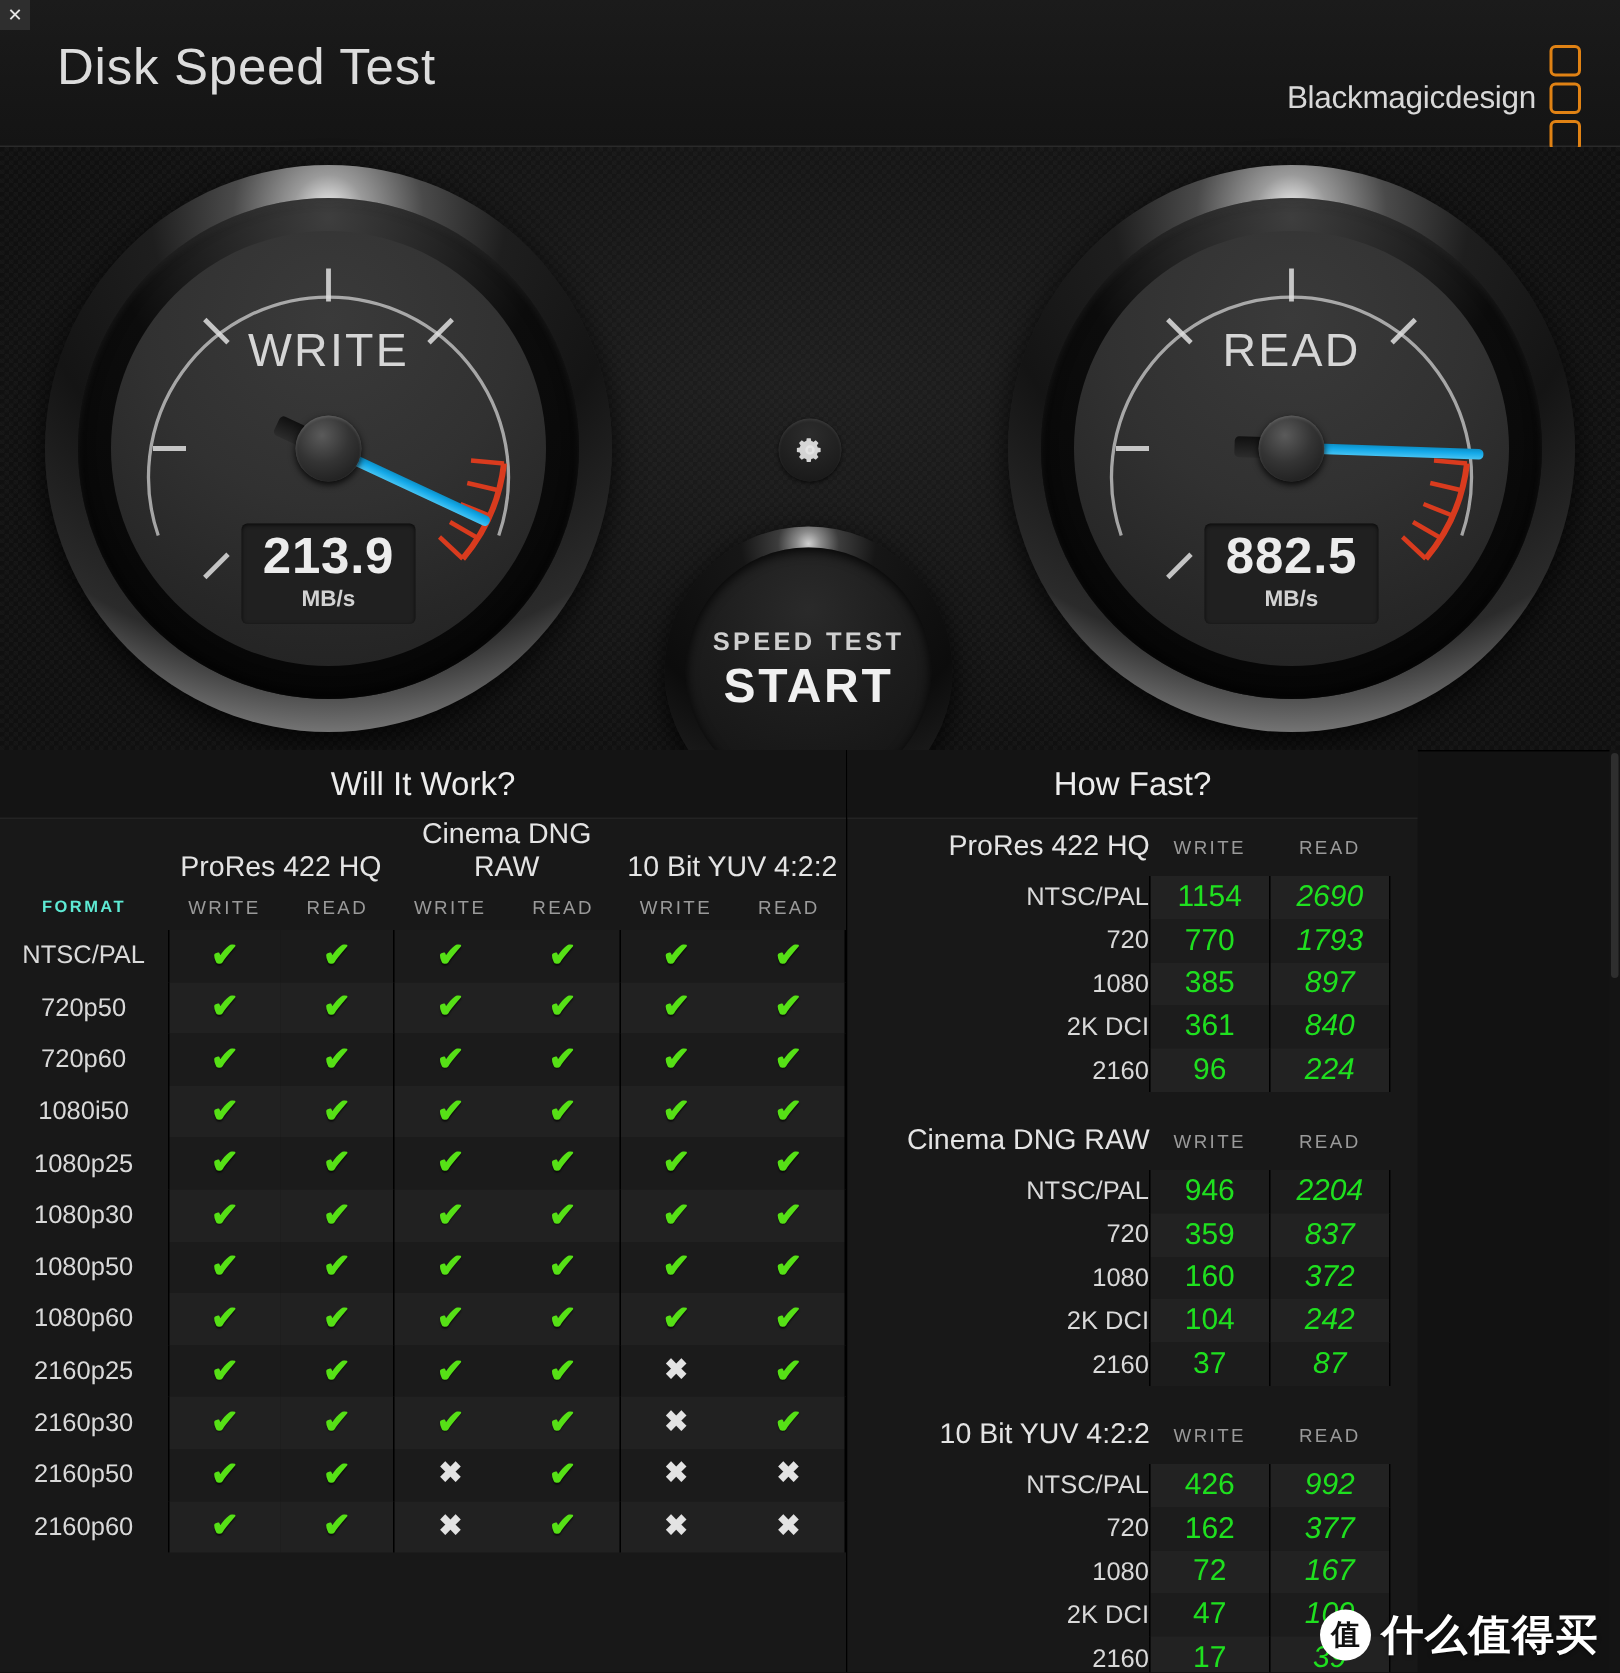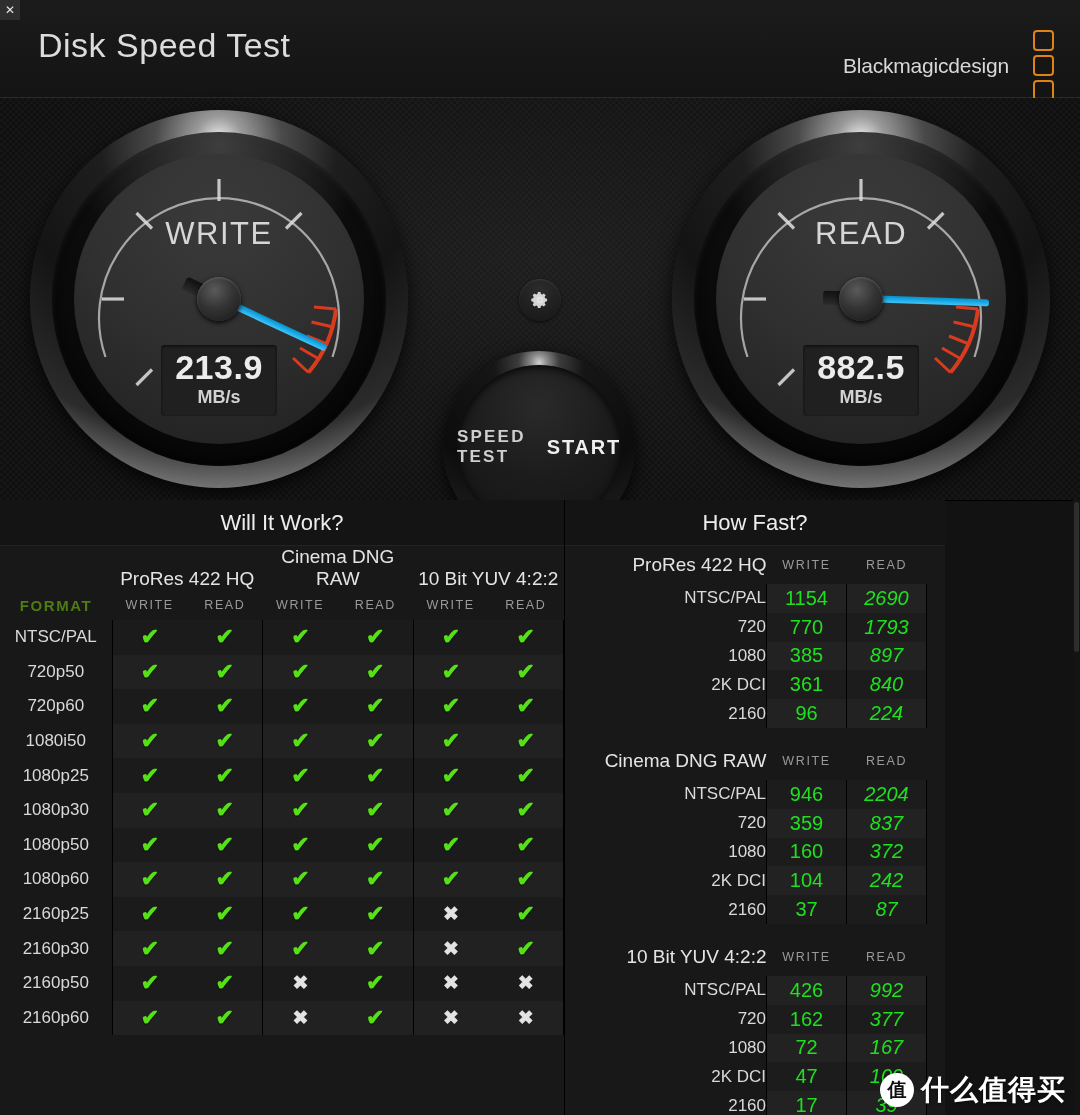--- a/index.html
+++ b/index.html
@@ -23,21 +23,21 @@
   .titlebar{
     position:relative;height:97px;width:1080px;
     background:linear-gradient(180deg,#1b1b1b 0%,#171717 55%,#141414 100%);
     border-bottom:1px solid #2a2a2a;
   }
   .app-title{
     position:absolute;left:38px;top:26px;
     font-size:34px;font-weight:300;letter-spacing:.5px;color:#dcdcdc;
   }
   .brand{
-    position:absolute;right:26px;top:30px;display:flex;align-items:center;gap:24px;
+    position:absolute;right:26px;top:30px;display:flex;align-items:center;gap:9px;
   }
   .brand-text{font-size:21px;font-weight:300;color:#d8d8d8;letter-spacing:-.2px;}
   .brand-marks{display:flex;flex-direction:column;gap:4px;}
   .brand-marks i{
     display:block;width:17px;height:17px;border:2px solid #e08214;border-radius:4px;
   }
 
   
   .gaugepanel{
     position:relative;height:402px;width:1080px;
@@ -93,61 +93,61 @@
     position:absolute;left:-22px;top:-22px;width:44px;height:44px;border-radius:50%;
     background:radial-gradient(circle at 40% 30%,#5a5a5a 0%,#343434 45%,#161616 100%);
     box-shadow:0 2px 5px rgba(0,0,0,.85), inset 0 1px 2px rgba(255,255,255,.18);
   }
   .readout{
     position:absolute;left:50%;transform:translateX(-50%);bottom:28px;
     width:116px;padding:5px 0 8px;text-align:center;border-radius:4px;
     background:#202020;box-shadow:inset 0 1px 3px rgba(0,0,0,.7);
   }
   .readout .num{font-size:34px;font-weight:600;color:#ececec;line-height:1.05;letter-spacing:.5px;}
-  .readout .unit{font-size:18px;font-weight:600;color:#d2d2d2;margin-top:1px;}
+  .readout .unit{font-size:15px;font-weight:600;color:#d2d2d2;margin-top:1px;}
 
   
   .gearbtn{
     position:absolute;left:519px;top:181px;width:42px;height:42px;border-radius:50%;
     background:radial-gradient(circle at 50% 25%,#2c2c2c,#161616);
     box-shadow:inset 0 1px 2px rgba(255,255,255,.1),0 1px 3px rgba(0,0,0,.7);
     display:flex;align-items:center;justify-content:center;cursor:pointer;
   }
   .startbtn{
     position:absolute;left:443px;top:253px;width:192px;height:192px;border-radius:50%;
     background:radial-gradient(circle at 50% 6%,#cfcfcf 0%,#8a8a8a 4%,#3c3c3c 10%,#161616 22%,#0c0c0c 60%,#202020 88%,#757575 97%,#2a2a2a 100%);
     box-shadow:0 5px 18px rgba(0,0,0,.85);
     cursor:pointer;
   }
   .startbtn .inner{
     position:absolute;left:14px;top:14px;right:14px;bottom:14px;border-radius:50%;
     background:radial-gradient(circle at 50% 25%,#2a2a2a 0%,#1d1d1d 45%,#121212 100%);
-    display:flex;flex-direction:row;align-items:center;justify-content:center;
+    display:flex;flex-direction:column;align-items:center;justify-content:center;
     box-shadow:inset 0 2px 8px rgba(0,0,0,.9);
   }
   .startbtn .l1{font-size:17px;font-weight:700;letter-spacing:2.2px;color:#cfcfcf;}
-  .startbtn .l2{font-size:20px;font-weight:700;letter-spacing:1.8px;color:#f0f0f0;margin-top:1px;}
+  .startbtn .l2{font-size:32px;font-weight:700;letter-spacing:1.8px;color:#f0f0f0;margin-top:1px;}
 
   
   .bottom{position:absolute;left:0;top:500px;width:1080px;height:615px;display:flex;}
   .panel-left{width:564px;height:100%;border-right:1px solid #000;background:#181818;position:relative;}
   .panel-right{width:380px;height:100%;background:#181818;position:relative;}
   .panel-head{
     height:45px;line-height:45px;text-align:center;
     font-size:22px;font-weight:400;color:#ededed;
     background:#141414;border-bottom:1px solid #232323;
   }
 
   
   table.wiw{width:100%;border-collapse:collapse;table-layout:fixed;}
   table.wiw th,table.wiw td{padding:0;text-align:center;}
   .grp-head{height:32px;font-size:19px;font-weight:400;color:#e4e4e4;vertical-align:bottom;padding-bottom:2px;}
   .sub-head{height:30px;font-size:12.5px;font-weight:400;letter-spacing:1.6px;color:#9a9a9a;vertical-align:middle;}
   .fmt-col{width:112px;text-align:right;padding-right:12px;}
-  .fmt-head{font-size:15px;letter-spacing:1.6px;color:#4d7c0f;text-align:right;padding-right:12px;}
+  .fmt-head{font-size:11px;letter-spacing:1.6px;color:#5eead4;text-align:right;padding-right:12px;}
   td.fmt{font-size:17px;color:#d9d9d9;text-align:right;padding-right:12px;white-space:nowrap;}
   tr.drow{height:34.6px;}
   tr.drow:nth-child(odd) td.cell{background:#1b1b1b;}
   tr.drow:nth-child(even) td.cell{background:#212121;}
   td.cell{width:98px;}
   td.cell.gs{border-left:1px solid #000;}
   td.cell.ge{border-right:1px solid #000;}
   .ok{color:#56e016;font-size:22px;font-weight:700;line-height:1;text-shadow:0 1px 1px rgba(0,0,0,.6);}
   .no{color:#e3e3e3;font-size:19px;font-weight:700;line-height:1;}
 

